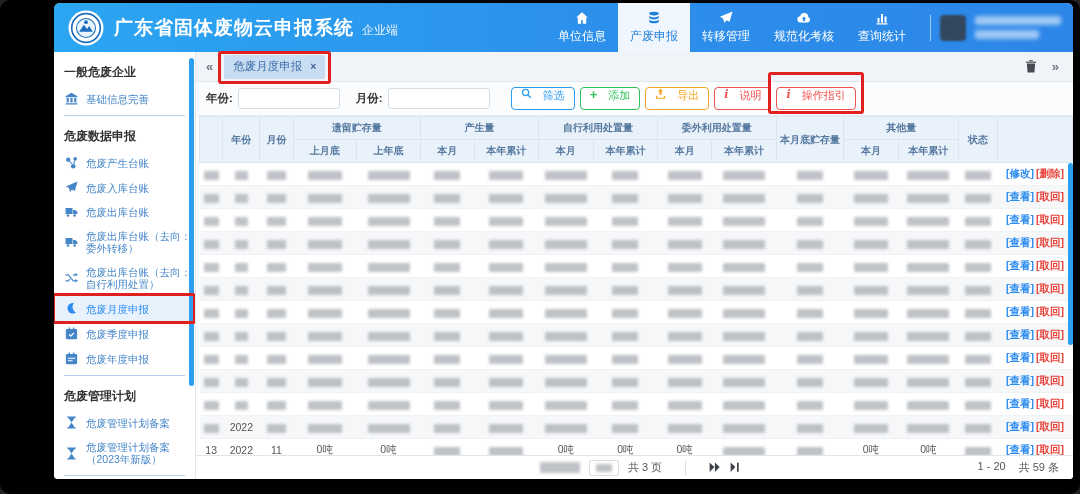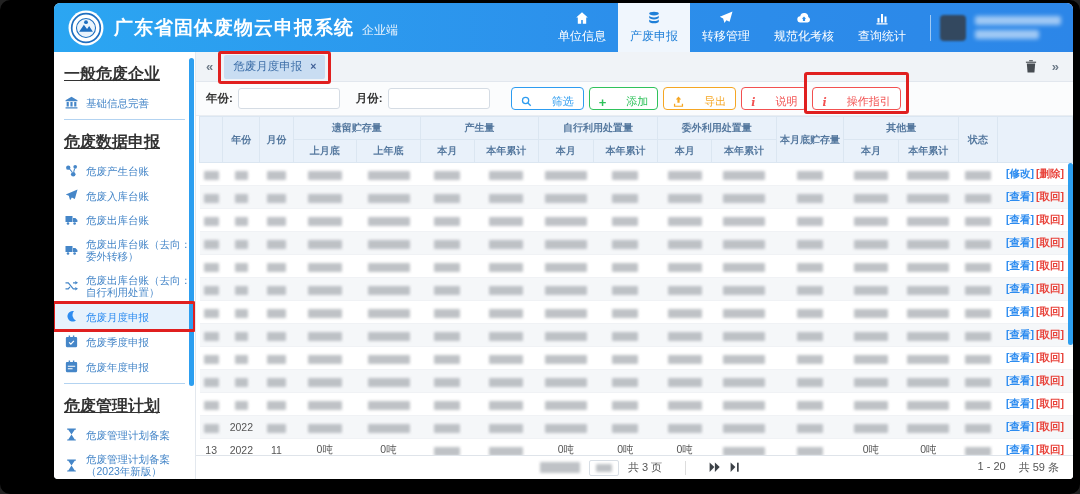--- a/index.html
+++ b/index.html
@@ -21,41 +21,41 @@
   .user { display:flex; align-items:center; gap:9px; margin-left:12px; padding-right:4px; }
   .u-div { width:1px; height:26px; background:rgba(255,255,255,.55); }
   .avatar { width:26px; height:26px; border-radius:4px; background:#33485f; filter:blur(1.2px); }
   .u-lines { display:flex; flex-direction:column; gap:5px; }
   .u-line { height:9px; border-radius:2px; background:rgba(255,255,255,.55); filter:blur(2px); }
   .u-l1 { width:86px; } .u-l2 { width:64px; }
 
   
   .bdy { flex:1; display:flex; min-height:0; }
   aside { flex:0 0 142px; background:#fff; border-right:1px solid #e3e8ee; position:relative; overflow:hidden; padding-top:4px; }
-  .s-hdr { font-size:16px; font-weight:bold; color:#333; padding:8px 10px 5px 10px;text-decoration:underline; }
+  .s-hdr { font-size:12px; font-weight:bold; color:#333; padding:8px 10px 5px 10px; }
   .s-item { position:relative; display:flex; align-items:center; gap:8px; padding:6px 4px 6px 11px; font-size:10.5px; line-height:12px; color:#4586c8; cursor:pointer; }
   .s-item .ic { flex:0 0 13px; display:flex; }
   .s-item.active { background:#e7f2fc; color:#2d8cf0; }
   .s-div { height:1px; background:#b3d3f1; margin:4px 10px; }
   .side-scroll { position:absolute; top:6px; right:1px; width:5px; height:328px; background:#2d9ff0; border-radius:3px; cursor:pointer; }
 
   main { flex:1; display:flex; flex-direction:column; min-width:0; position:relative; background:#fff; }
   
   .tabbar { flex:0 0 30px; background:#f0f3f7; border-bottom:1px solid #e2e7ee; display:flex; align-items:center; gap:11px; padding:0 10px; }
   .chev { color:#6d7a88; font-size:13px; font-weight:bold; cursor:pointer; line-height:1; }
   .tab { position:relative; display:flex; align-items:center; gap:8px; background:#c9ddf2; color:#3c6ea8; font-size:11.5px; padding:4px 9px 5px 9px; border-radius:2px; cursor:pointer; }
   .tab-x { font-size:10.5px; font-weight:bold; color:#3f5f96; cursor:pointer; }
   .tab-right { margin-left:auto; display:flex; align-items:center; gap:15px; padding-right:4px; }
   .trash { cursor:pointer; display:flex; }
 
   
   .filterbar { flex:0 0 34px; background:#fbfcfd; border-bottom:1px solid #e9edf2; display:flex; align-items:center; padding:0 10px; font-size:11.5px; }
   .f-label { font-weight:bold; color:#333; margin-right:5px; }
   .f-input { width:102px; height:21px; border:1px solid #d5dce4; border-radius:3px; background:#fff; margin-right:16px; outline:none; padding:0 5px; font-size:11px; }
-  .btn { position:relative; display:flex; align-items:flex-end; gap:20px; height:23px; padding:0 9px; margin-left:5px; border-radius:4px; background:#fff; border:1px solid; font-size:11px; cursor:pointer; white-space:nowrap; }
+  .btn { position:relative; display:flex; align-items:flex-start; gap:11px; height:23px; padding:0 9px; margin-left:5px; border-radius:4px; background:#fff; border:1px solid; font-size:11px; cursor:pointer; white-space:nowrap; }
   .b-blue { color:#2d9cf0; border-color:#2d9cf0; }
   .b-green { color:#2fc25b; border-color:#2fc25b; }
   .b-orange { color:#f5a623; border-color:#f5a623; }
   .b-red { color:#f25050; border-color:#f25050; }
   .glyph-i { font-family:"DejaVu Serif","Liberation Serif",serif; font-style:italic; font-weight:bold; font-size:11px; }
   .glyph-p { font-weight:bold; font-size:13px; line-height:1; }
 
   
   .table-area { flex:1; position:relative; overflow:hidden; background:#fff; }
   table { border-collapse:collapse; table-layout:fixed; margin-left:3px; font-size:10.5px; }

